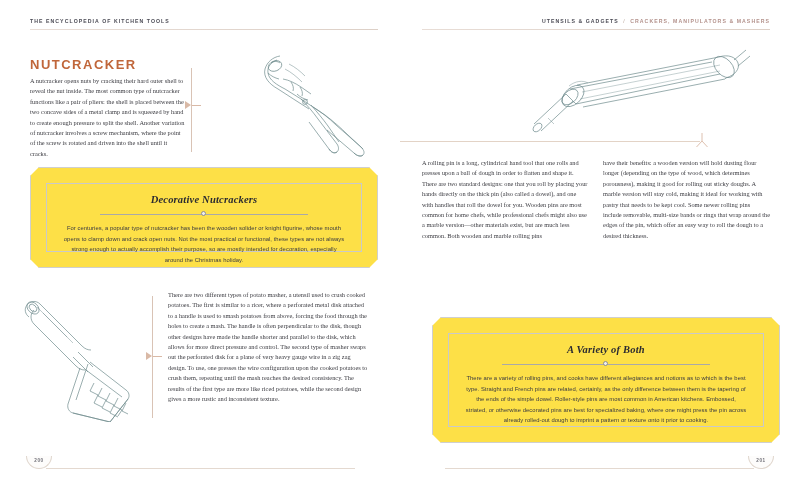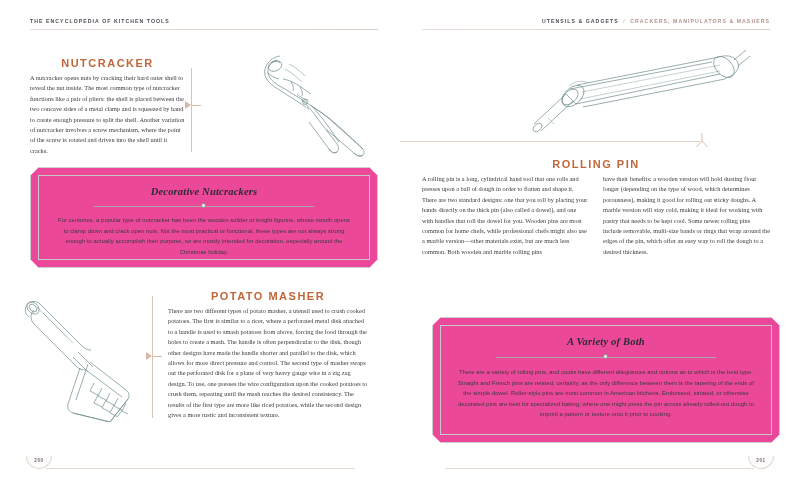--- a/index.html
+++ b/index.html
@@ -29,36 +29,36 @@
   .head-rule{
     position:absolute;top:28.5px;height:1px;
     background:linear-gradient(90deg,#e8ddd6,#ddd0c7);
   }
   .head-rule-left{left:30px;right:22px;}
   .head-rule-right{left:22px;right:30px;}
 
   
   .sect-title{
     font-family:"Liberation Sans",sans-serif;
-    font-size:11px;font-weight:700;letter-spacing:1.5px;
-    color:#c0663a;margin:0 0 4px 0;text-align:center;
+    font-size:13px;font-weight:700;letter-spacing:1.5px;
+    color:#c0663a;margin:0 0 4px 0;
   }
 
   .body-txt{
     font-family:"Liberation Serif",serif;
     font-size:6.35px;line-height:10.4px;color:#3c3c42;
     text-align:left;margin:0;
   }
 
   
   .callout{
     position:absolute;
-    background:#ec4899;
+    background:#fde047;
     border:1px solid #cfcfcf;
-    padding:7px;
+    padding:15px;
     box-sizing:border-box;
     clip-path:polygon(9px 0,calc(100% - 9px) 0,100% 9px,100% calc(100% - 9px),
                       calc(100% - 9px) 100%,9px 100%,0 calc(100% - 9px),0 9px);
   }
   .callout-inner{
     border:1px solid #c9c9c9;
     width:100%;height:100%;box-sizing:border-box;
     padding:10px 16px 11px 16px;
     display:flex;flex-direction:column;align-items:center;
   }
@@ -211,21 +211,20 @@
 
         <path d="M55 121 L92 130 L110 107"></path>
       </svg>
     </div>
 
     <div class="vrule" style="left:152px;top:296px;height:122px;"></div>
     <div class="arrow-tail" style="left:153px;top:356px;"></div>
     <div class="arrow" style="left:146px;top:352px;"></div>
 
     <div style="position:absolute;left:168px;top:290px;width:200px;">
-      <h2 class="sect-title">POTATO MASHER</h2>
       <p class="body-txt">There are two different types of potato masher, a utensil used to crush cooked potatoes. The first is similar to a ricer, where a perforated metal disk attached to a handle is used to smash potatoes from above, forcing the food through the holes to create a mash. The handle is often perpendicular to the disk, though other designs have made the handle shorter and parallel to the disk, which allows for more direct pressure and control. The second type of masher swaps out the perforated disk for a plane of very heavy gauge wire in a zig zag design. To use, one presses the wire configuration upon the cooked potatoes to crush them, repeating until the mash reaches the desired consistency. The results of the first type are more like riced potatoes, while the second design gives a more rustic and inconsistent texture.</p>
     </div>
 
     <div class="foot-rule foot-rule-left"></div>
     <div class="pagenum pagenum-left">
       <span>200</span>
     </div>
   </div>
 
   <div class="page page-right">
@@ -270,21 +269,20 @@
     <div class="hrule" style="left:0px;top:141px;width:300px;"></div>
     <div style="position:absolute;left:294px;top:133px;width:16px;height:16px;">
       <svg width="16" height="16" viewBox="0 0 16 16" fill="none" stroke="#d9b9a6" stroke-width="0.9">
         <path d="M8 0 L8 8"></path>
           <path d="M8 8 L2.5 14"></path>
           <path d="M8 8 L13.5 14"></path>
       </svg>
     </div>
 
     <div style="position:absolute;left:22px;top:158px;width:348px;">
-      <h2 class="sect-title">ROLLING PIN</h2>
       <div class="two-col">
         <div>
           <p class="body-txt">A rolling pin is a long, cylindrical hand tool that one rolls and presses upon a ball of dough in order to flatten and shape it. There are two standard designs: one that you roll by placing your hands directly on the thick pin (also called a dowel), and one with handles that roll the dowel for you. Wooden pins are most common for home chefs, while professional chefs might also use a marble version—other materials exist, but are much less common. Both wooden and marble rolling pins</p>
         </div>
         <div>
           <p class="body-txt">have their benefits: a wooden version will hold dusting flour longer (depending on the type of wood, which determines porousness), making it good for rolling out sticky doughs. A marble version will stay cold, making it ideal for working with pastry that needs to be kept cool. Some newer rolling pins include removable, multi-size bands or rings that wrap around the edges of the pin, which offer an easy way to roll the dough to a desired thickness.</p>
         </div>
       </div>
     </div>
 

